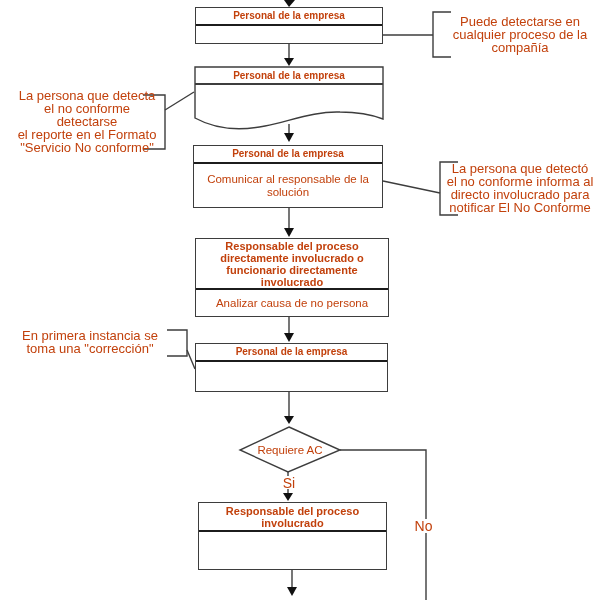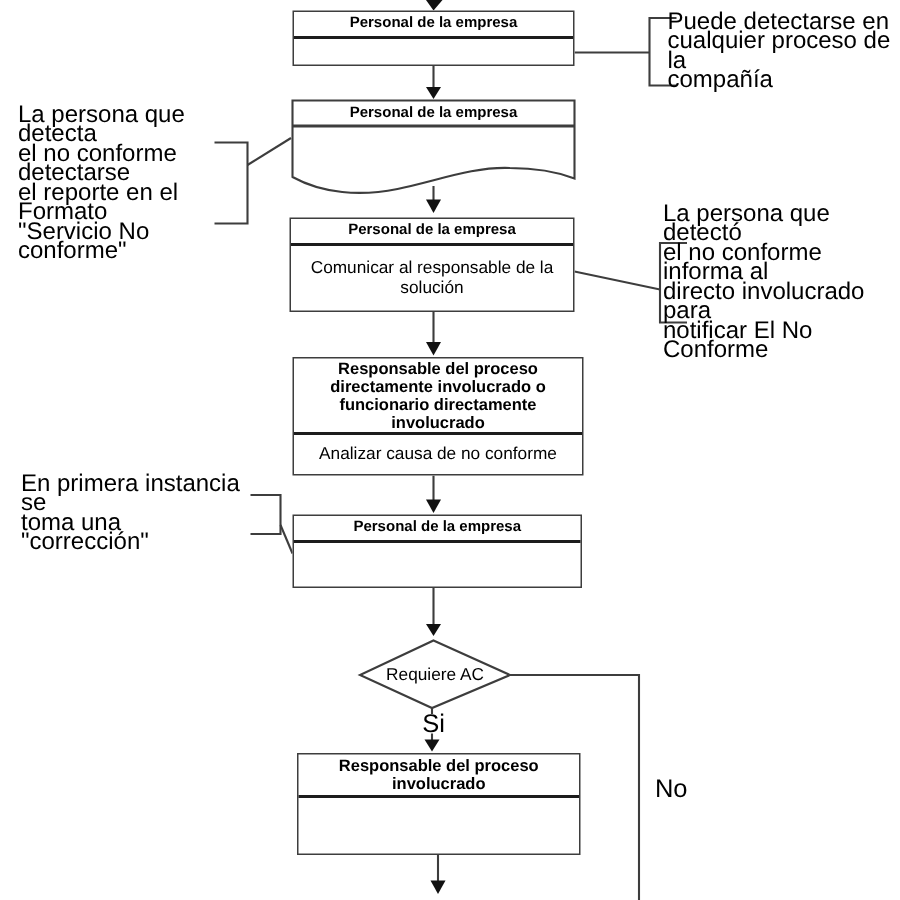--- a/index.html
+++ b/index.html
@@ -1,40 +1,40 @@
 <!DOCTYPE html>
 <html><head>
 <meta charset="utf-8">
 <style>
   html,body{margin:0;padding:0;background:#fff;}
   .stage{
     position:relative;width:600px;height:600px;background:#ffffff;overflow:hidden;
-    font-family:"Liberation Sans","DejaVu Sans",sans-serif;color:#000000;
+    font-family:"Liberation Sans","DejaVu Sans",sans-serif;color:#c2410c;
   }
   .stage svg{position:absolute;left:0;top:0;width:600px;height:600px;}
   .node{
     position:absolute;background:#fff;border:1.5px solid #3d3d3d;
     box-sizing:border-box;display:flex;flex-direction:column;
   }
   .node-header{
     flex:0 0 auto;border-bottom:2px solid #1c1c1c;font-weight:700;font-size:10px;
     line-height:12px;display:flex;align-items:center;justify-content:center;
     text-align:center;white-space:pre-line;
   }
   .node-body{
     flex:1 1 auto;font-size:11.5px;line-height:13px;display:flex;align-items:center;
     justify-content:center;text-align:center;white-space:pre-line;
   }
   .floating{position:absolute;display:flex;align-items:center;justify-content:center;
     text-align:center;white-space:pre-line;font-size:11.5px;line-height:13px;}
   .floating.doc-header{font-weight:700;font-size:10px;line-height:12px;}
   .note{position:absolute;display:flex;align-items:center;justify-content:center;
-    text-align:left;white-space:pre-line;font-size:16px;line-height:13px;}
+    text-align:center;white-space:pre-line;font-size:13px;line-height:13px;}
   .branch-label{position:absolute;background:#fff;display:flex;align-items:center;
-    justify-content:center;font-size:17px;}
+    justify-content:center;font-size:14px;}
 </style>
 </head>
 <body>
 
 <div class="stage">
 
   <svg viewBox="0 0 600 600" fill="none" stroke="#3d3d3d" stroke-width="1.4">
 
     <polygon points="284,0 295,0 289,7" fill="#111" stroke="none"></polygon>
 
@@ -89,31 +89,31 @@
     <div class="node-header" style="height:16px;">Personal de la empresa</div>
     <div class="node-body">Comunicar al responsable de la
 solución</div>
   </div>
 
   <div class="node" style="left:195px;top:238px;width:194px;height:79px;">
     <div class="node-header" style="height:49px;font-size:11px;">Responsable del proceso
 directamente involucrado o
 funcionario directamente
 involucrado</div>
-    <div class="node-body">Analizar causa de no conforme</div>
+    <div class="node-body">Analizar causa de no persona</div>
   </div>
 
   <div class="node" style="left:195px;top:343px;width:193px;height:49px;">
     <div class="node-header" style="height:16px;">Personal de la empresa</div>
   </div>
 
   <div class="floating" style="left:240px;top:443px;width:100px;height:14px;">Requiere AC</div>
 
   <div class="branch-label" style="left:281px;top:476px;width:16px;height:13px;">Si</div>
-  <div class="branch-label" style="left:436px;top:519px;width:23px;height:14px;">No</div>
+  <div class="branch-label" style="left:412px;top:519px;width:23px;height:14px;">No</div>
 
   <div class="node" style="left:198px;top:502px;width:189px;height:68px;">
     <div class="node-header" style="height:27px;font-size:11px;">Responsable del proceso
 involucrado</div>
   </div>
 
   <div class="note" style="left:445px;top:13px;width:150px;height:42px;">Puede detectarse en
 cualquier proceso de la
 compañía</div>
   <div class="note" style="left:12px;top:94px;width:150px;height:55px;">La persona que detecta

